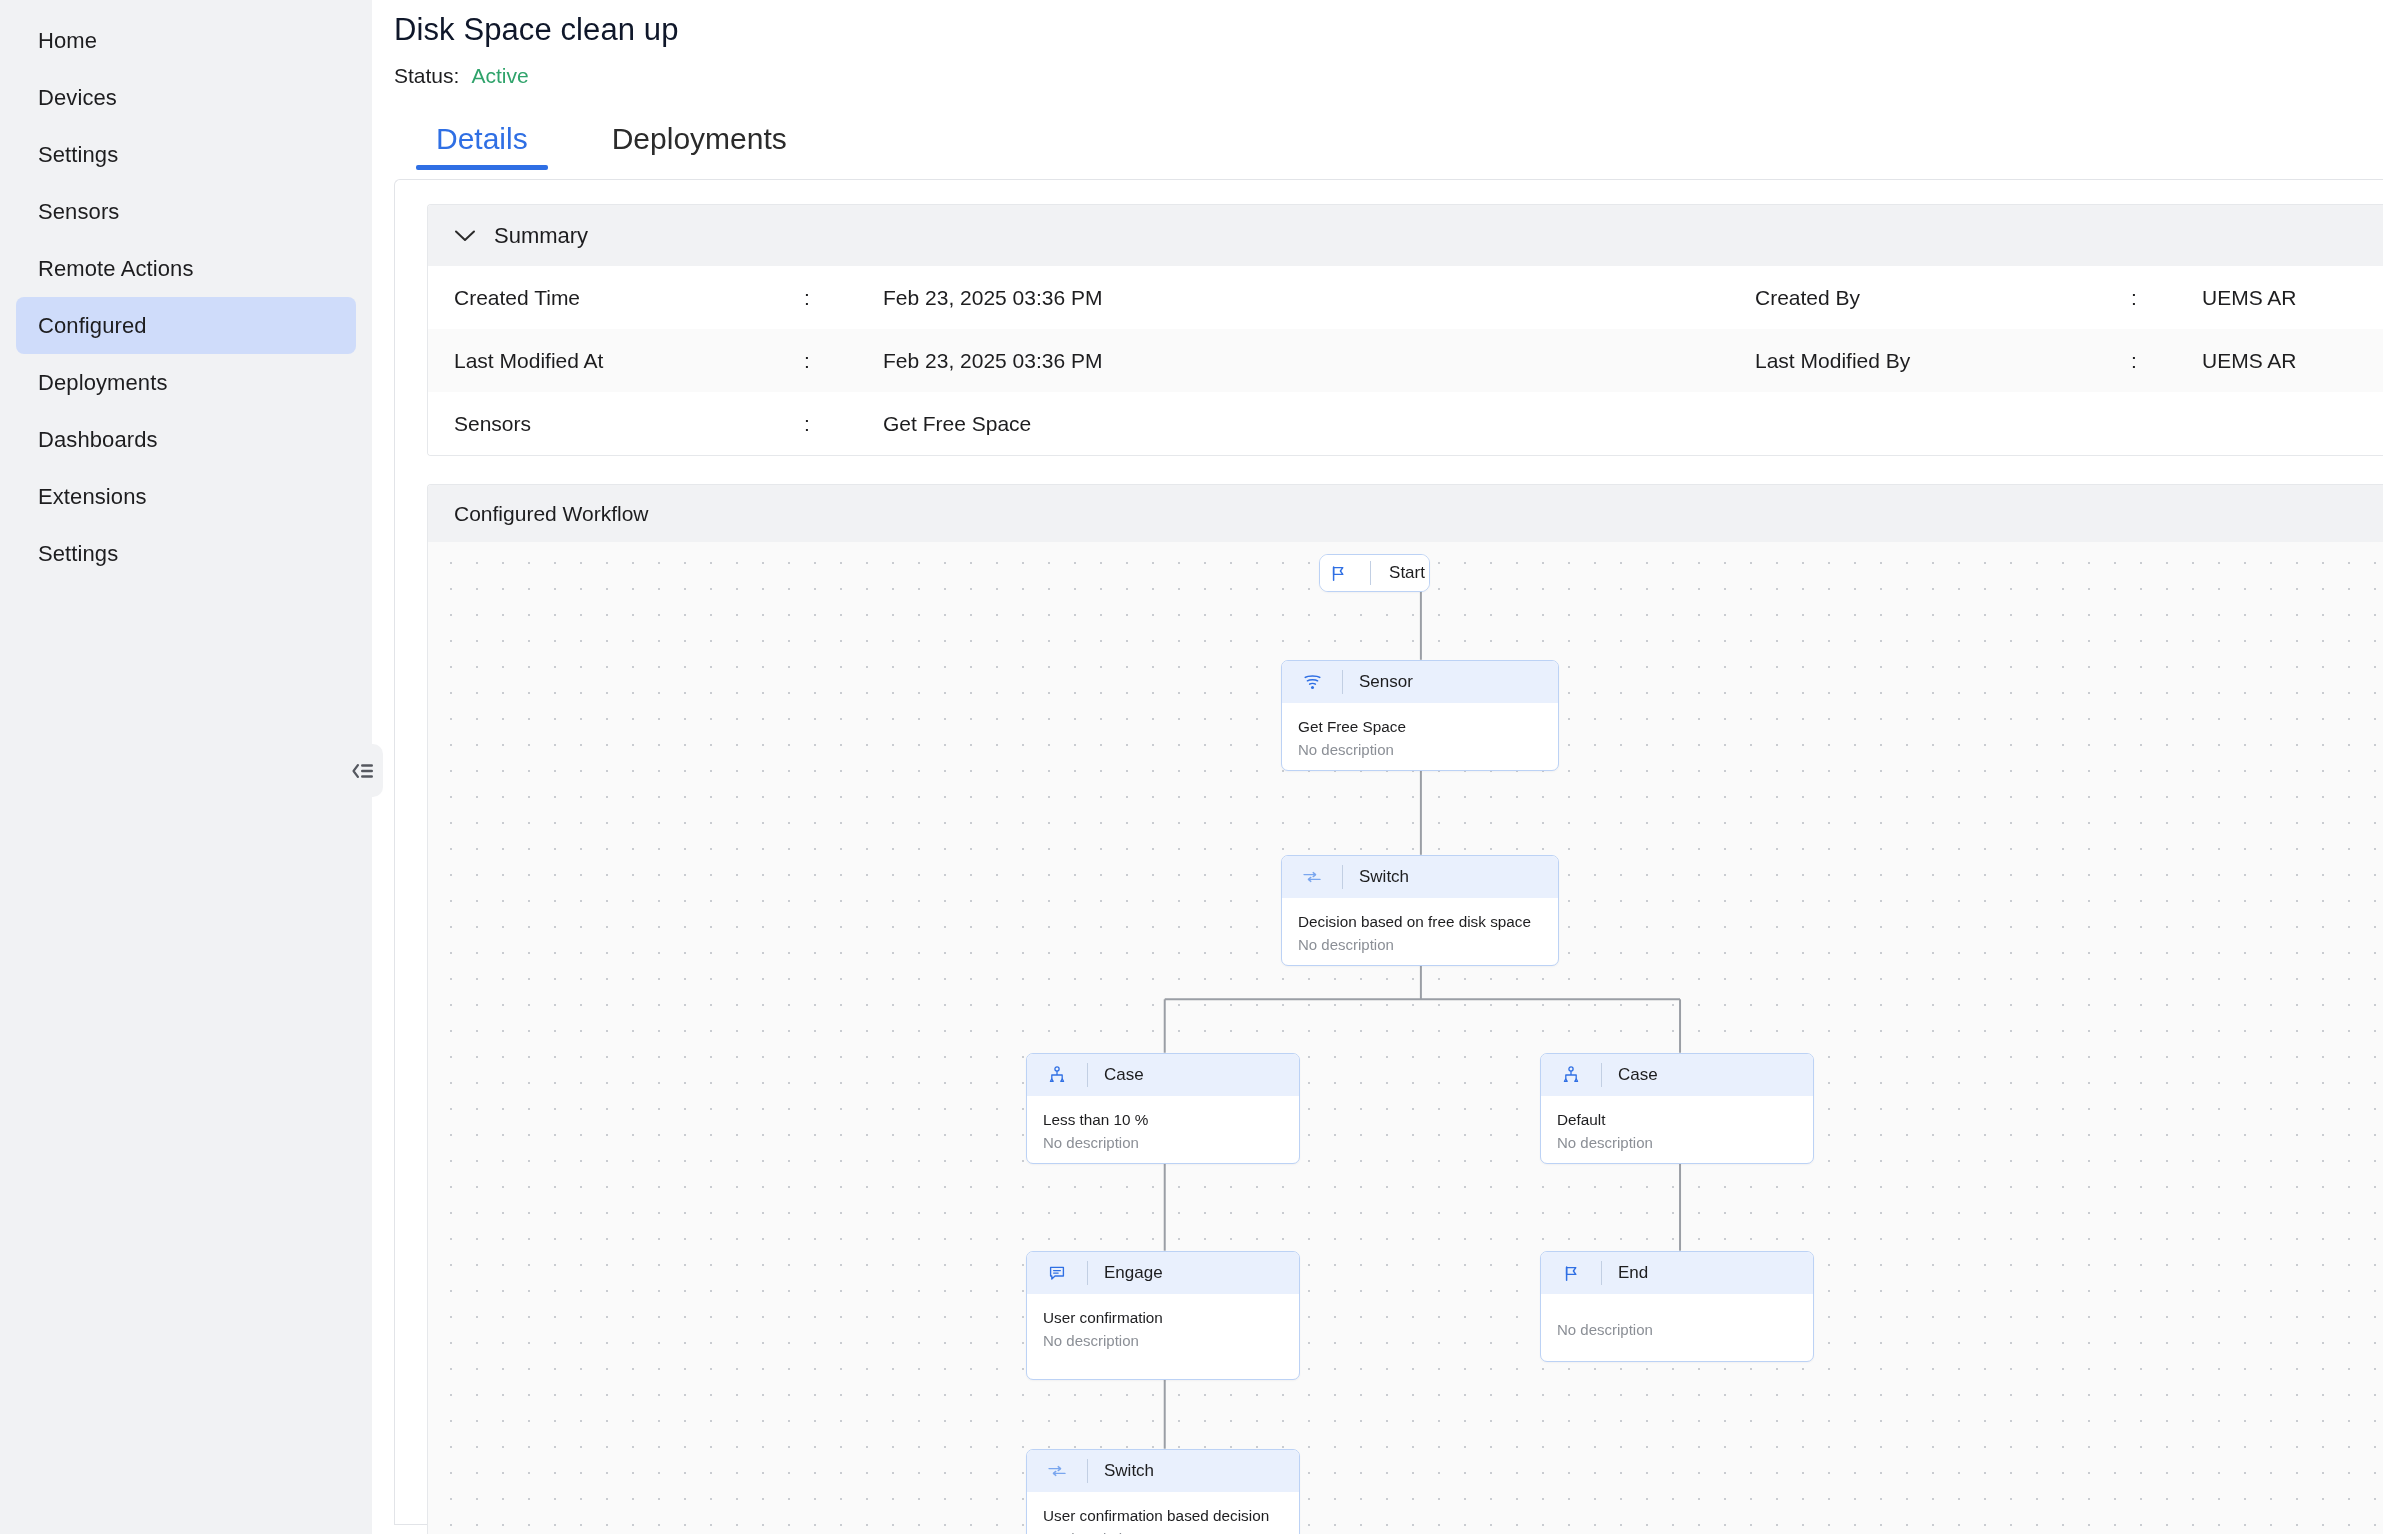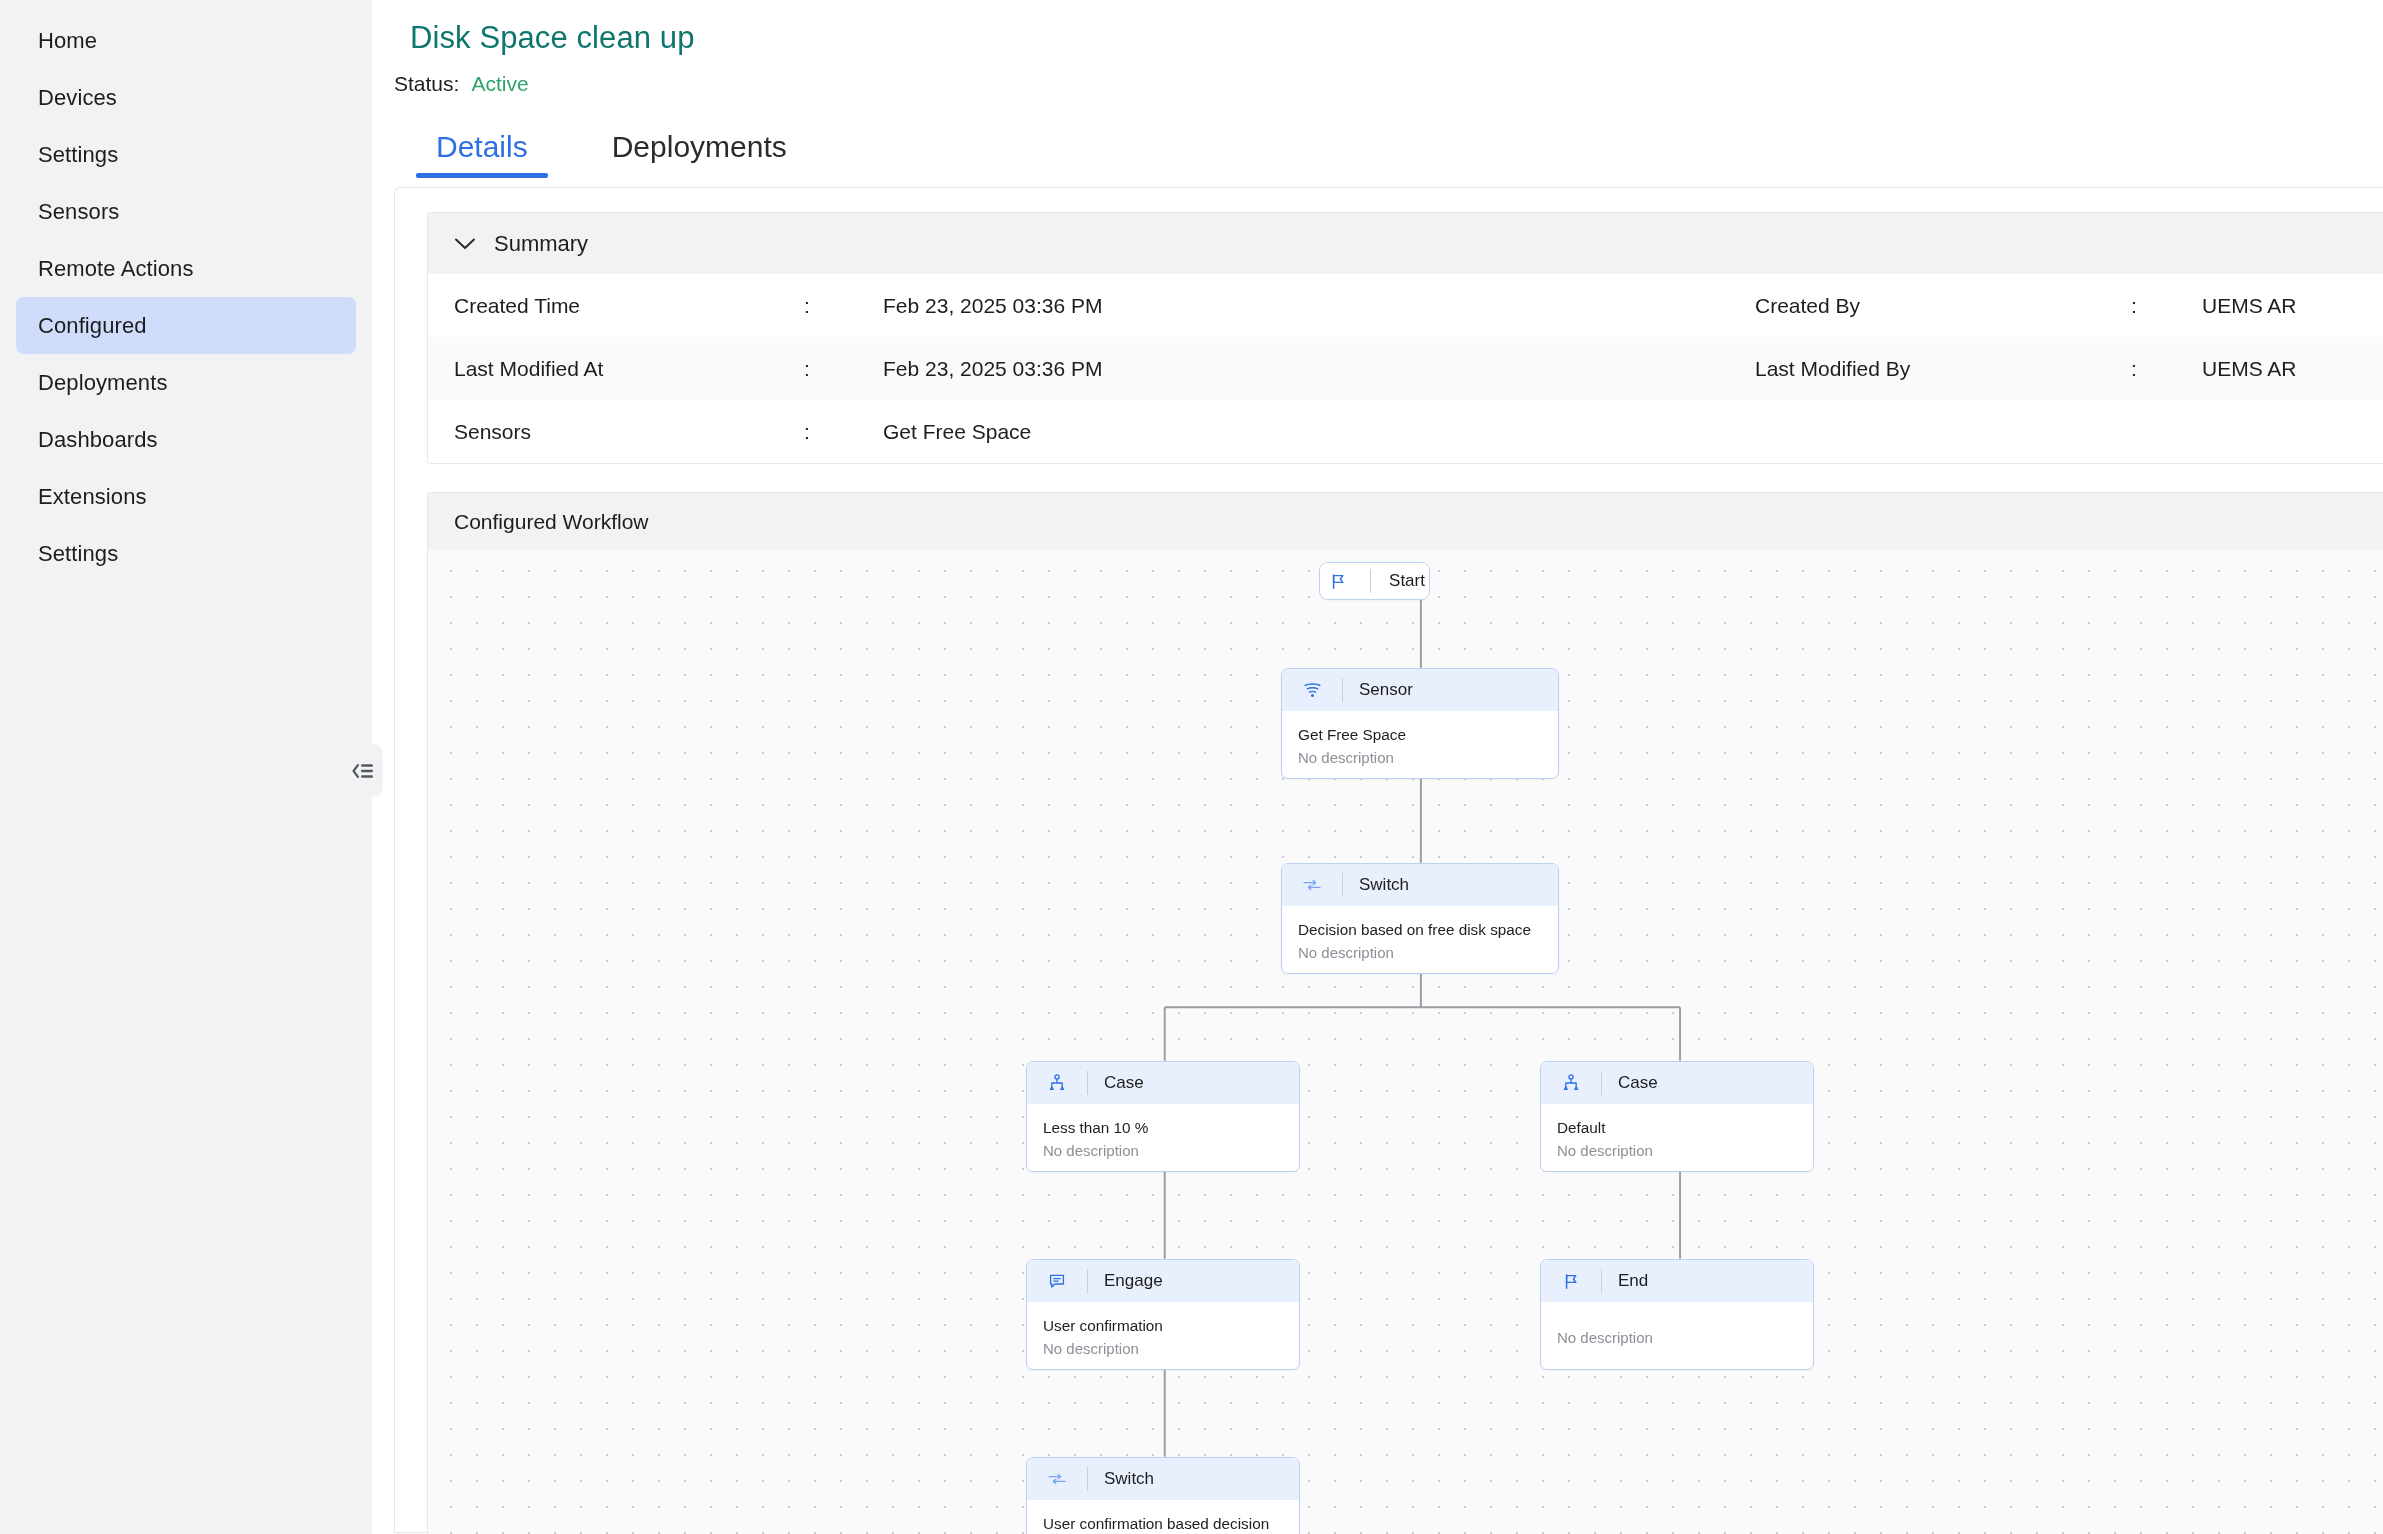--- a/index.html
+++ b/index.html
@@ -37,22 +37,22 @@
   }
 
   
   .main {
     flex: 1 1 auto; height: 1535px;
     background: #ffffff; position: relative;
     padding-left: 22px;
     overflow: hidden;
   }
   .page-title {
-    font-size: 31px; color: #0f766e; font-weight: 400;
-    padding-top: 20px; letter-spacing: 0.1px; margin-left: 16px;
+    font-size: 31px; color: #0f172a; font-weight: 400;
+    padding-top: 12px; letter-spacing: 0.1px;
   }
   .status-row {
     display: flex; align-items: baseline; gap: 12px;
     margin-top: 16px; font-size: 21px; color: #1d1d1f;
   }
   .status-value { color: #2fa36b; }
 
   .tabs {
     display: flex; margin-top: 26px; gap: 0;
     border-bottom: 0;
@@ -370,21 +370,21 @@
               </span>
               <span class="ndiv"></span>
               <span class="ntitle">Case</span>
             </div>
             <div class="nbody">
               <div class="nname">Default</div>
               <div class="ndesc">No description</div>
             </div>
           </div>
 
-          <div class="node" style="left:598px; top:709px; width:274px; height:111px;">
+          <div class="node" style="left:598px; top:709px; width:274px; height:129px;">
             <div class="nhead">
               <span class="nicon">
                 <svg width="18" height="18" viewBox="0 0 18 18" fill="none">
                   <path d="M2.6 3.4 H15.4 V12 H7 L3.8 15 V12 H2.6 Z" stroke="#2f6fe4" stroke-width="1.35" stroke-linejoin="round" fill="none"></path>
                   <path d="M5.6 6.6 H12.4 M5.6 9.1 H10.2" stroke="#2f6fe4" stroke-width="1.2" stroke-linecap="round"></path>
                 </svg>
               </span>
               <span class="ndiv"></span>
               <span class="ntitle">Engage</span>
             </div>

